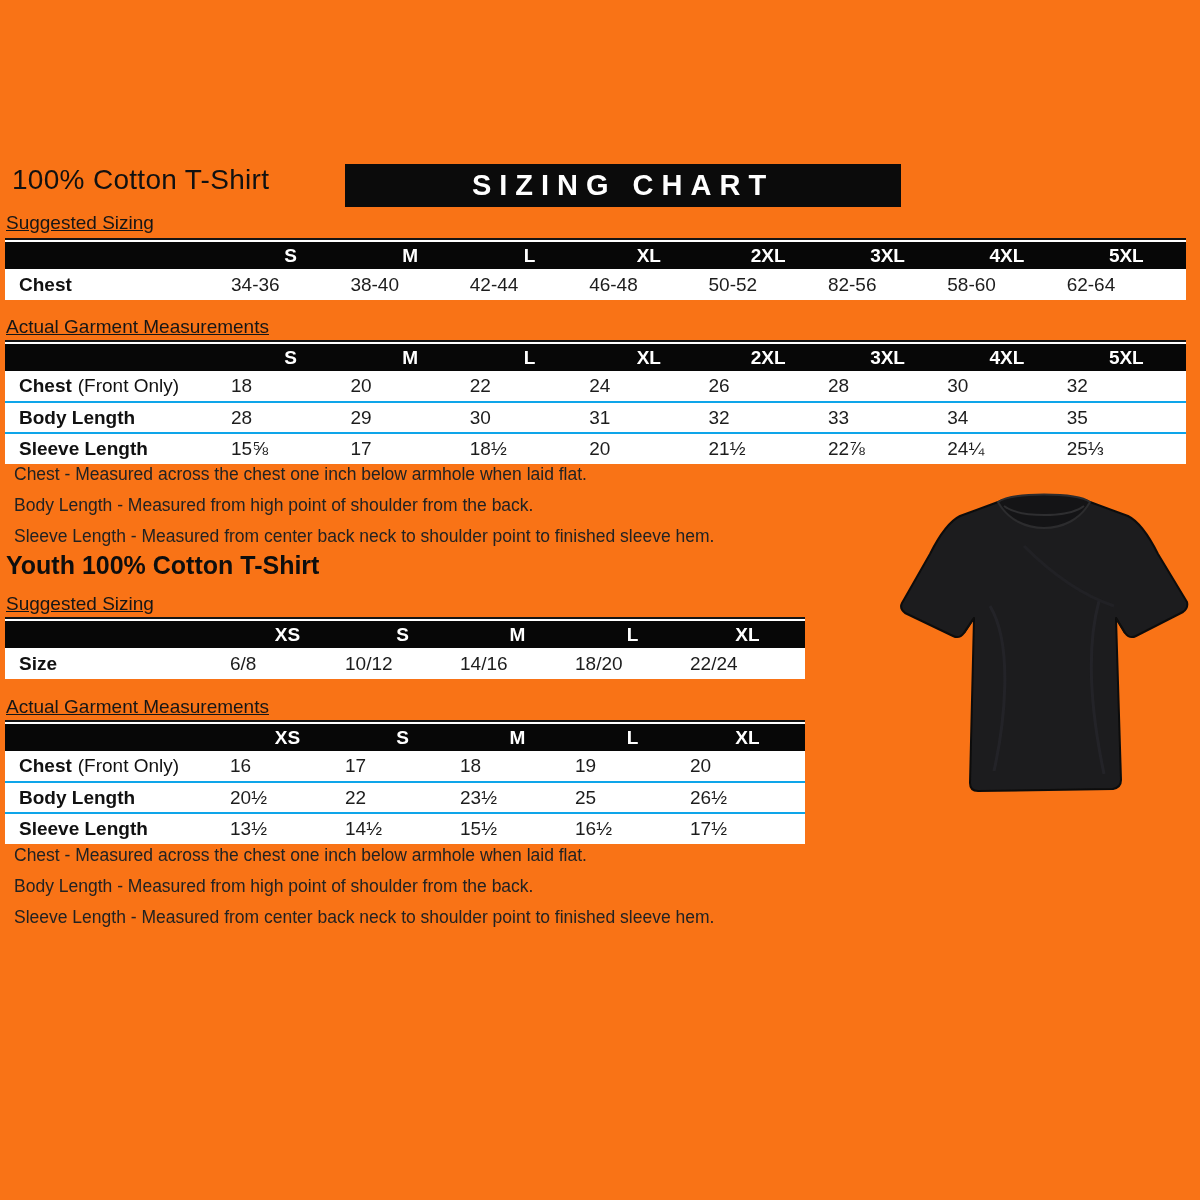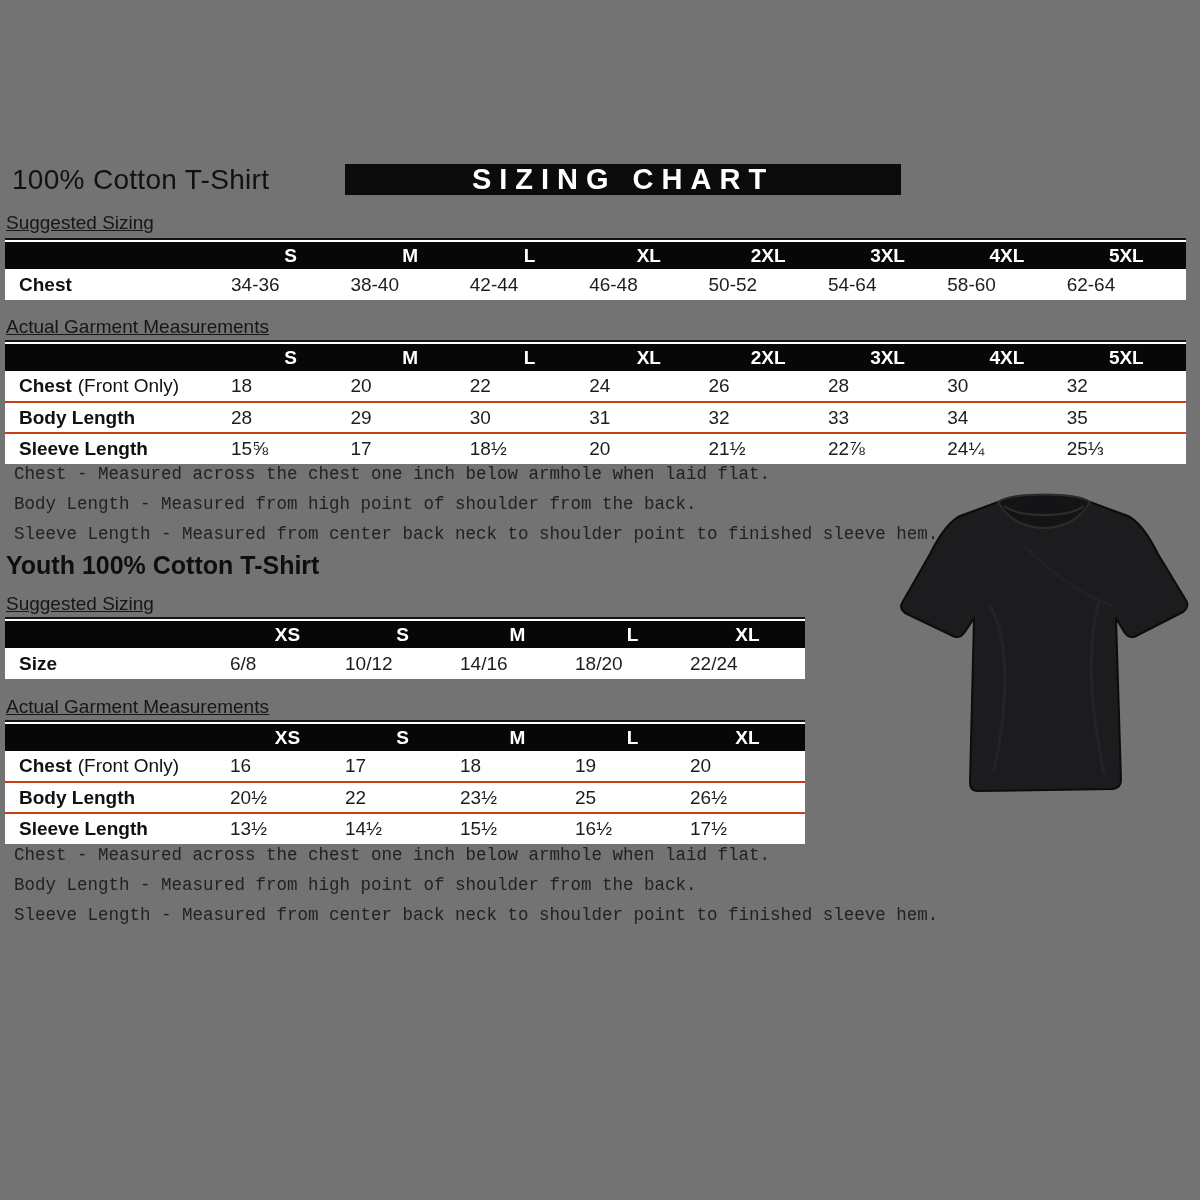--- a/index.html
+++ b/index.html
@@ -1,37 +1,37 @@
 <!DOCTYPE html>
 <html><head>
 <meta charset="utf-8">
 <style>
   * { box-sizing: border-box; }
   html,body { margin:0; padding:0; background:#ffffff; }
   body { width:1200px; height:1200px; font-family:"Liberation Sans", sans-serif; color:#1a1a1a; }
-  .canvas { position:relative; width:1200px; height:1200px; overflow:hidden; background:#737373; }
+  .canvas { position:relative; width:1200px; height:1200px; overflow:hidden; background:#f97316; }
 
   .page-title { position:absolute; left:12px; top:164px; font-size:28px; font-weight:500; letter-spacing:0.3px; color:#111; }
-  .banner { position:absolute; left:345px; top:164px; width:556px; height:31px; background:#0b0b0b;
+  .banner { position:absolute; left:345px; top:164px; width:556px; height:43px; background:#0b0b0b;
             display:flex; align-items:center; justify-content:center; }
   .banner span { color:#ffffff; font-weight:bold; font-size:29px; letter-spacing:8px; }
 
   .sec-label { position:absolute; font-size:19px; color:#161616;text-decoration:underline; }
 
   .tablewrap { position:absolute; border-top:2px solid #141414; padding-top:2px; background:#fff; }
   table.size-table { border-collapse:collapse; table-layout:fixed; width:100%; }
   table.size-table th, table.size-table td { padding:0; overflow:hidden; white-space:nowrap; }
   table.size-table thead th { background:#070707; color:#fff; font-weight:bold; font-size:19px; height:27px; text-align:center; }
   table.size-table tbody td { font-size:19px; height:31px; color:#1d1d1d; }
   table.size-table td.rowlabel { text-align:left; padding-left:14px; font-weight:bold; color:#111; }
   table.size-table td.rowlabel .suffix { font-weight:normal; margin-left:6px; }
-  table.rowlines tbody tr + tr td { border-top:2px solid #c2410c; }
+  table.rowlines tbody tr + tr td { border-top:2px solid #0ea5e9; }
 
   .notes { position:absolute; font-size:17.5px; color:#222; }
-  .notes .note-line { margin-bottom:10px;font-family:Liberation Mono, monospace; }
+  .notes .note-line { margin-bottom:10px; }
 
   .youth-title { position:absolute; left:6px; top:551px; font-size:25px; font-weight:bold; color:#0e0e0e; }
 
   .tee { position:absolute; left:893px; top:486px; width:302px; height:320px; }
 </style>
 </head>
 <body>
 
 <div class="canvas">
 
@@ -63,21 +63,21 @@
         </tr>
       </thead>
       <tbody>
         <tr>
           <td class="rowlabel">Chest</td>
           <td>34-36</td>
           <td>38-40</td>
           <td>42-44</td>
           <td>46-48</td>
           <td>50-52</td>
-          <td>54-64</td>
+          <td>82-56</td>
           <td>58-60</td>
           <td>62-64</td>
         </tr>
       </tbody>
     </table>
   </div>
 
   <div class="sec-label" style="left:6px; top:316px;">Actual Garment Measurements</div>
 
   <div class="tablewrap" style="left:5px; top:340px; width:1181px;">

